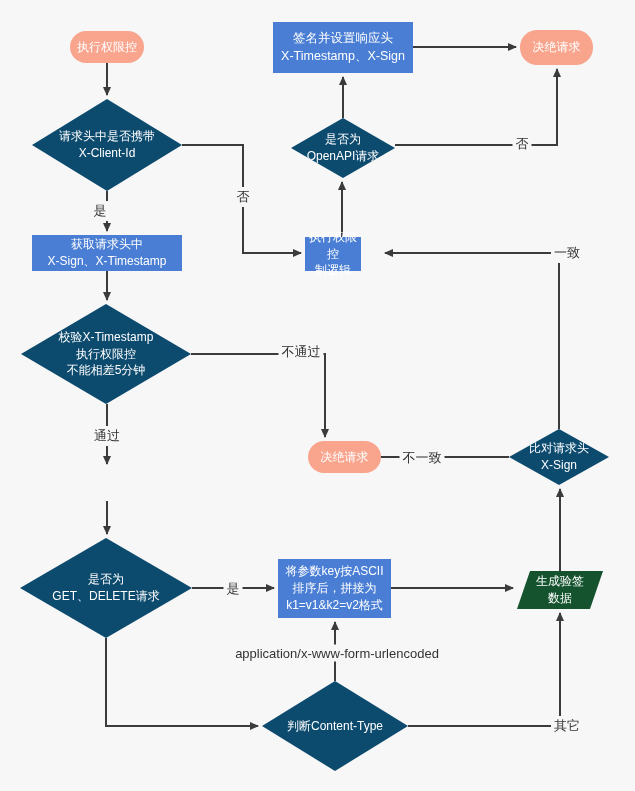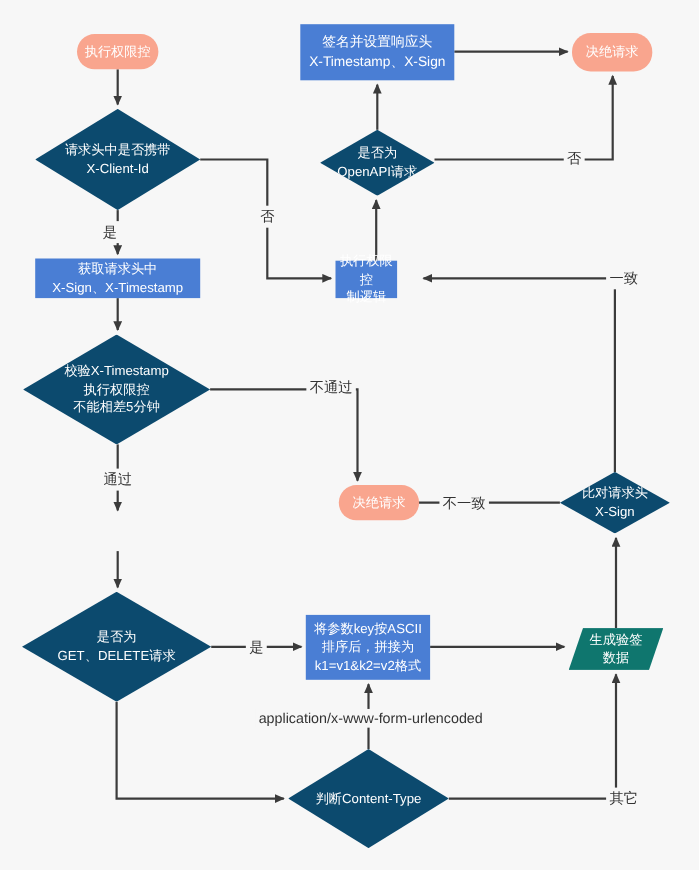--- a/index.html
+++ b/index.html
@@ -6,21 +6,21 @@
   body{width:635px;height:791px;font-family:"Liberation Sans","DejaVu Sans",sans-serif;}
   .canvas{position:relative;width:635px;height:791px;background:#f7f7f7;overflow:hidden;}
   .edges{position:absolute;left:0;top:0;}
   .edges polyline{fill:none;stroke:#3b3b3b;stroke-width:2;}
   .node{position:absolute;display:flex;align-items:center;justify-content:center;
         text-align:center;color:#fff;font-size:12px;line-height:1.4;
         white-space:pre-line;box-sizing:border-box;}
   .process{background:#4a7ed4;}
   .decision{background:#0c4a6e;clip-path:polygon(50% 0,100% 50%,50% 100%,0 50%);}
   .terminal{background:#f9a58e;border-radius:17px;}
-  .io{background:#0f766e;clip-path:polygon(13px 0,100% 0,calc(100% - 13px) 100%,0 100%);
+  .io{background:#14532d;clip-path:polygon(13px 0,100% 0,calc(100% - 13px) 100%,0 100%);
       padding:12px 14px;}
   .sign-box{font-size:12.5px;}
   .elabel{position:absolute;transform:translate(-50%,-50%);background:#f7f7f7;
           color:#333;font-size:13px;padding:1px 3px;white-space:nowrap;z-index:3;}
 </style>
 </head>
 <body>
 
 <div class="canvas">
 

